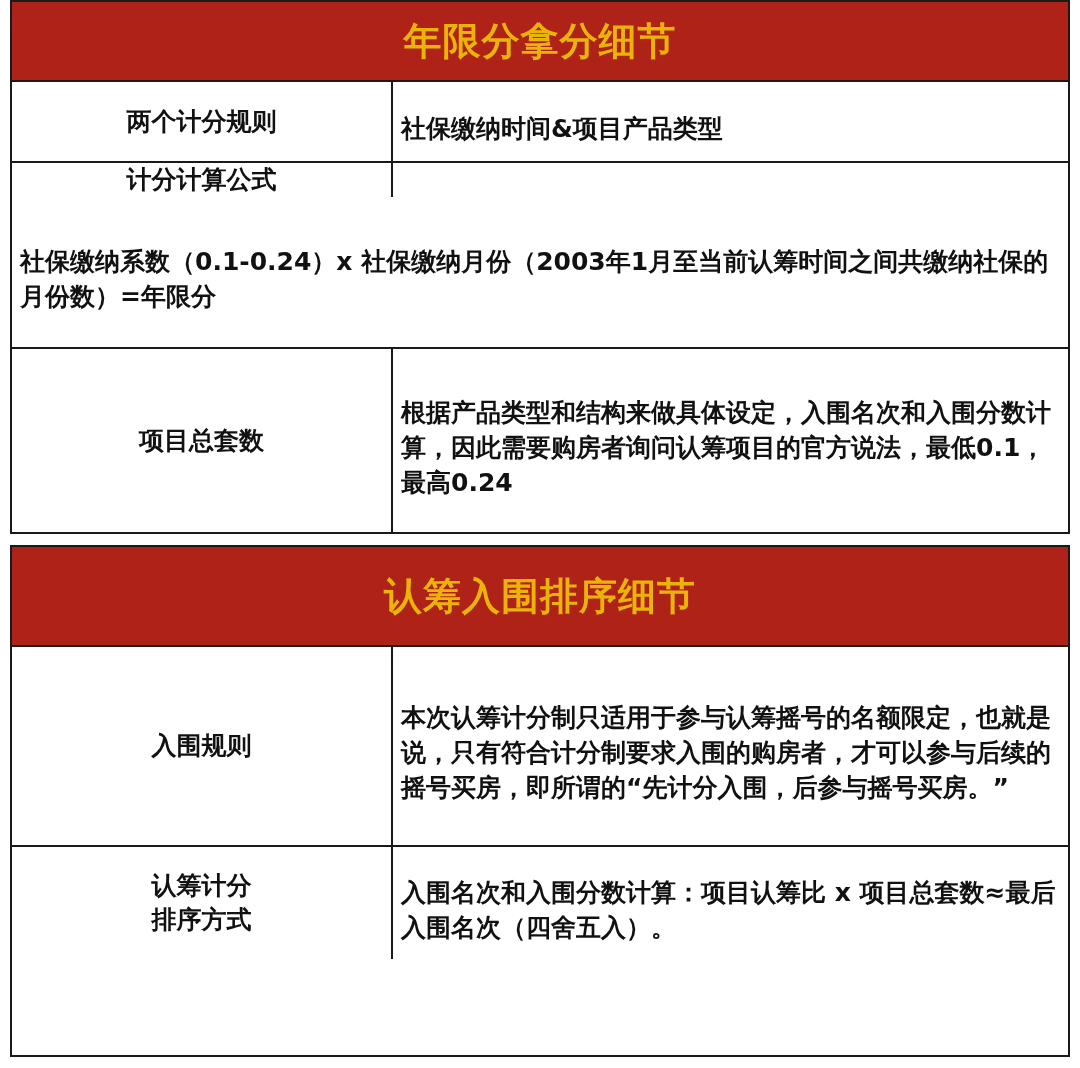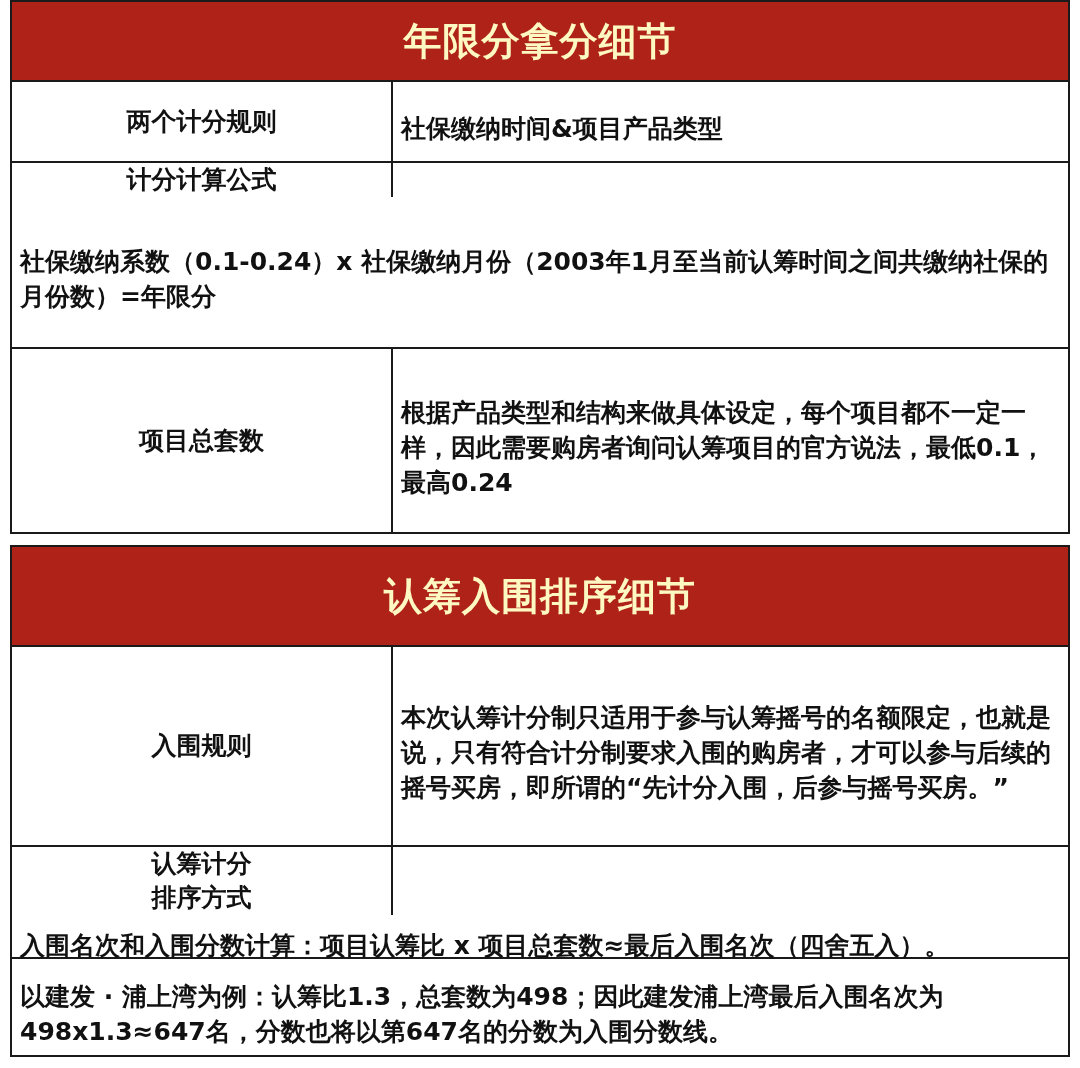--- a/index.html
+++ b/index.html
@@ -1,20 +1,20 @@
 <!DOCTYPE html>
 <html><head>
 <meta charset="utf-8">
 <style>
   html, body { margin:0; padding:0; background:#ffffff; }
   body { width:1080px; height:1068px; position:relative; overflow:hidden;
          font-family:"DejaVu Sans","Liberation Sans",sans-serif; color:#111; }
   .tbl { position:absolute; left:10px; width:1060px; box-sizing:border-box;
          border:2px solid #1a1a1a; }
-  .hdr { background:#AE2218; color:#fef9c3; display:flex; align-items:center;
+  .hdr { background:#AE2218; color:#eab308; display:flex; align-items:center;
          justify-content:center; font-size:38px; font-weight:bold;
          border-bottom:2px solid #1a1a1a; box-sizing:border-box; letter-spacing:1px; }
   .row { display:flex; box-sizing:border-box; border-bottom:2px solid #1a1a1a; }
   .row:last-child { border-bottom:none; }
   .lab { width:381px; flex:none; border-right:2px solid #1a1a1a; display:flex;
          align-items:center; justify-content:center; text-align:center;
          font-size:25px; font-weight:bold; line-height:34px; box-sizing:border-box;
          white-space:pre-line; }
   .val { flex:1; display:flex; align-items:center; padding:13px 12px 0 8px;
          font-size:25px; font-weight:bold; line-height:35px; box-sizing:border-box; }
@@ -29,31 +29,28 @@
   <div class="row" style="height:81px;">
     <div class="lab">两个计分规则</div>
     <div class="val">社保缴纳时间&amp;项目产品类型</div>
   </div>
   <div class="row" style="height:186px;flex-direction:column;">
     <div class="lab">计分计算公式</div>
     <div class="val">社保缴纳系数（0.1-0.24）x 社保缴纳月份（2003年1月至当前认筹时间之间共缴纳社保的月份数）=年限分</div>
   </div>
   <div class="row" style="height:183px;">
     <div class="lab">项目总套数</div>
-    <div class="val">根据产品类型和结构来做具体设定，每个项目都不一定一样，因此需要购房者询问认筹项目的官方说法，最低0.1，最高0.24</div>
+    <div class="val">根据产品类型和结构来做具体设定，入围名次和入围分数计算，因此需要购房者询问认筹项目的官方说法，最低0.1，最高0.24</div>
   </div>
 </div>
 
 <div class="tbl" style="top:545px; height:512px;">
   <div class="hdr" style="height:100px;">认筹入围排序细节</div>
   <div class="row" style="height:200px;">
     <div class="lab">入围规则</div>
     <div class="val">本次认筹计分制只适用于参与认筹摇号的名额限定，也就是说，只有符合计分制要求入围的购房者，才可以参与后续的摇号买房，即所谓的“先计分入围，后参与摇号买房。”</div>
   </div>
-  <div class="row" style="height:112px;flex-direction:column;">
+  <div class="row" style="height:112px;">
     <div class="lab">认筹计分
 排序方式</div>
     <div class="val">入围名次和入围分数计算：项目认筹比 x 项目总套数≈最后入围名次（四舍五入）。</div>
   </div>
-  <div class="row" style="height:109px;">
-    <div class="full">以建发 · 浦上湾为例：认筹比1.3，总套数为498；因此建发浦上湾最后入围名次为498x1.3≈647名，分数也将以第647名的分数为入围分数线。</div>
-  </div>
 </div>
 
 </body></html>

